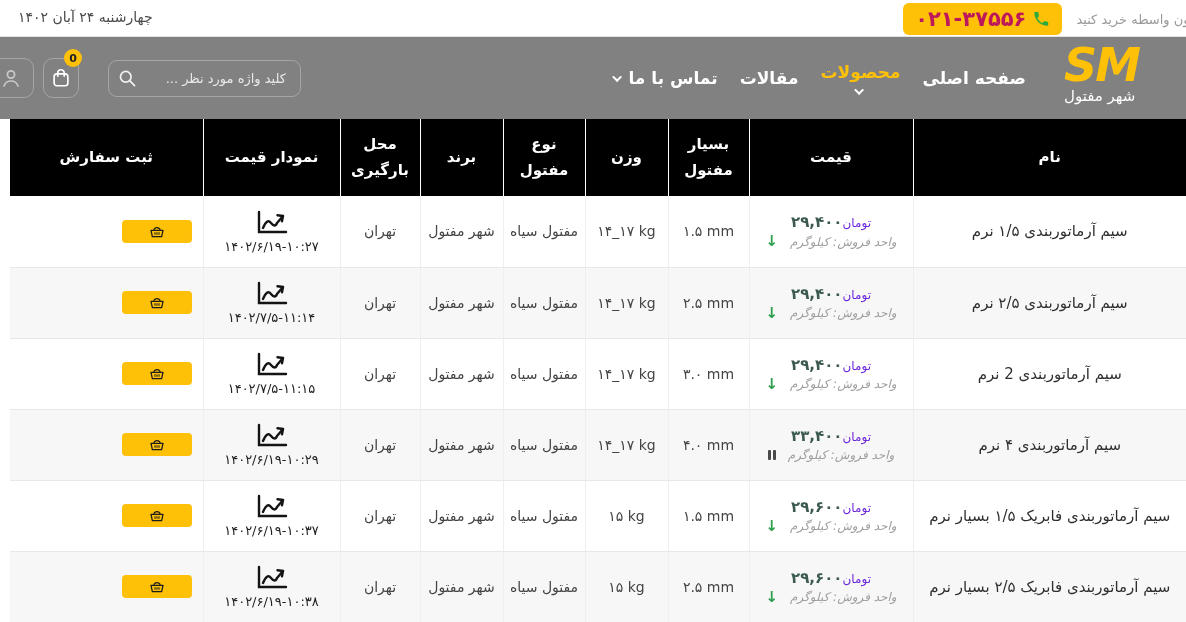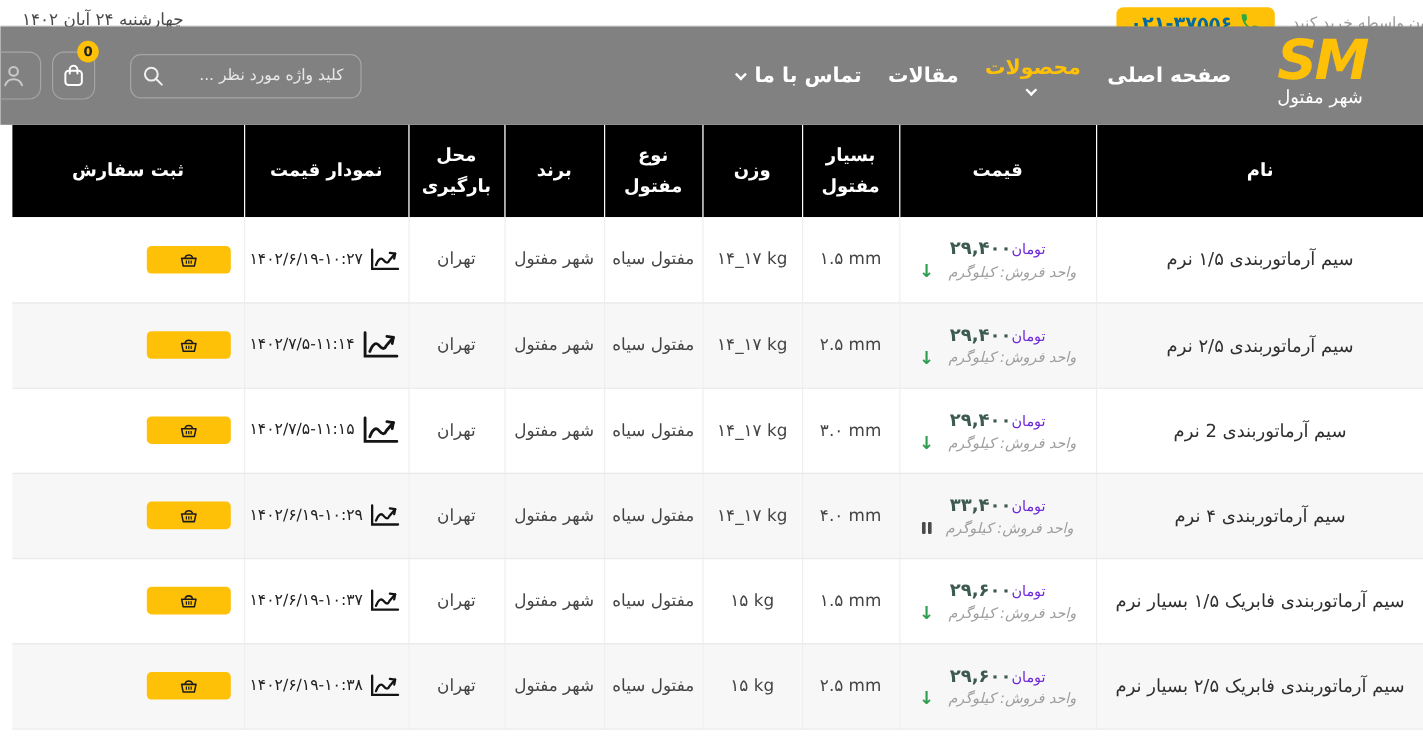--- a/index.html
+++ b/index.html
@@ -6,29 +6,29 @@
   html,body { width:1186px; height:622px; overflow:hidden; }
   body {
     position:relative;
     direction:rtl;
     font-family:"DejaVu Sans", sans-serif;
     background:#ffffff;
     color:#333;
   }
 
   
-  .topbar { position:relative; height:22px; background:#fff; border-bottom:1px solid #e3e3e3; }
+  .topbar { position:relative; height:37px; background:#fff; border-bottom:1px solid #e3e3e3; }
   .topbar-date { position:absolute; left:18px; top:9px; font-size:14px; color:#4a4a4a; direction:rtl; }
   .topbar-right { position:absolute; right:-14px; top:0; height:38px; display:flex; align-items:center; gap:14px; }
   .promo { font-size:13px; color:#9a9a9a; white-space:nowrap; }
   .phone-badge {
     display:flex; align-items:center; gap:7px; direction:rtl;
     background:#ffc107; border-radius:6px; padding:4px 12px; text-decoration:none; cursor:pointer;
   }
-  .phone-badge .num { font-size:16px; font-weight:bold; color:#0369a1; letter-spacing:.5px; }
+  .phone-badge .num { font-size:21px; font-weight:bold; color:#be185d; letter-spacing:.5px; }
 
   
   .nav { position:relative; height:82px; background:#818181; }
   .logo { position:absolute; right:-38px; top:4px; width:160px; text-align:left; cursor:pointer; }
   .logo-sm { font-size:46px; line-height:48px; font-weight:bold; font-style:italic; color:#ffc107; letter-spacing:-2px; }
   .logo-title { font-size:15px; color:#fff; letter-spacing:2px; margin-top:-2px; white-space:nowrap; }
   .menu { position:absolute; right:160px; top:0; height:82px; display:flex; align-items:center; gap:22px; }
   .menu a { display:flex; align-items:center; gap:6px; font-size:17px; font-weight:bold; color:#fff; text-decoration:none; white-space:nowrap; cursor:pointer; }
   .menu a.active { color:#ffc107;flex-direction:column; }
   .chev { display:inline-block; width:7px; height:7px; border-left:2px solid #fff; border-bottom:2px solid #fff; transform:rotate(-45deg) translateY(-2px); }
@@ -78,21 +78,21 @@
   .price-wrap { display:flex; flex-direction:column; align-items:center; gap:3px; }
   .price-line { display:flex; direction:rtl; align-items:baseline; }
   .toman { font-size:12px; color:#6d28d9; }
   .price-num { font-size:15px; font-weight:bold; color:#3c5a4f; }
   .unit-line { display:flex; direction:rtl; align-items:center; gap:12px; }
   .unit { font-size:12px; color:#9e9e9e;font-style:italic; }
   .trend-down { color:#2e9e4f; font-size:15px; font-weight:bold; line-height:1; }
   .trend-flat { display:flex; gap:2px; }
   .trend-flat i { width:3px; height:10px; background:#4a4a4a; border-radius:1px; }
 
-  .chart-wrap { display:flex; align-items:center; gap:3px; cursor:pointer; }
+  .chart-wrap { display:flex; flex-direction:column; align-items:center; gap:3px; cursor:pointer; }
   .chart-date { font-size:13px; color:#222; }
 
   .order-cell { text-align:right; padding-right:11px; }
   .order-btn {
     width:70px; height:23px; background:#ffc107; border:none; border-radius:4px;
     display:inline-flex; align-items:center; justify-content:center; cursor:pointer;
   }
 </style>
 </head>
 <body>

